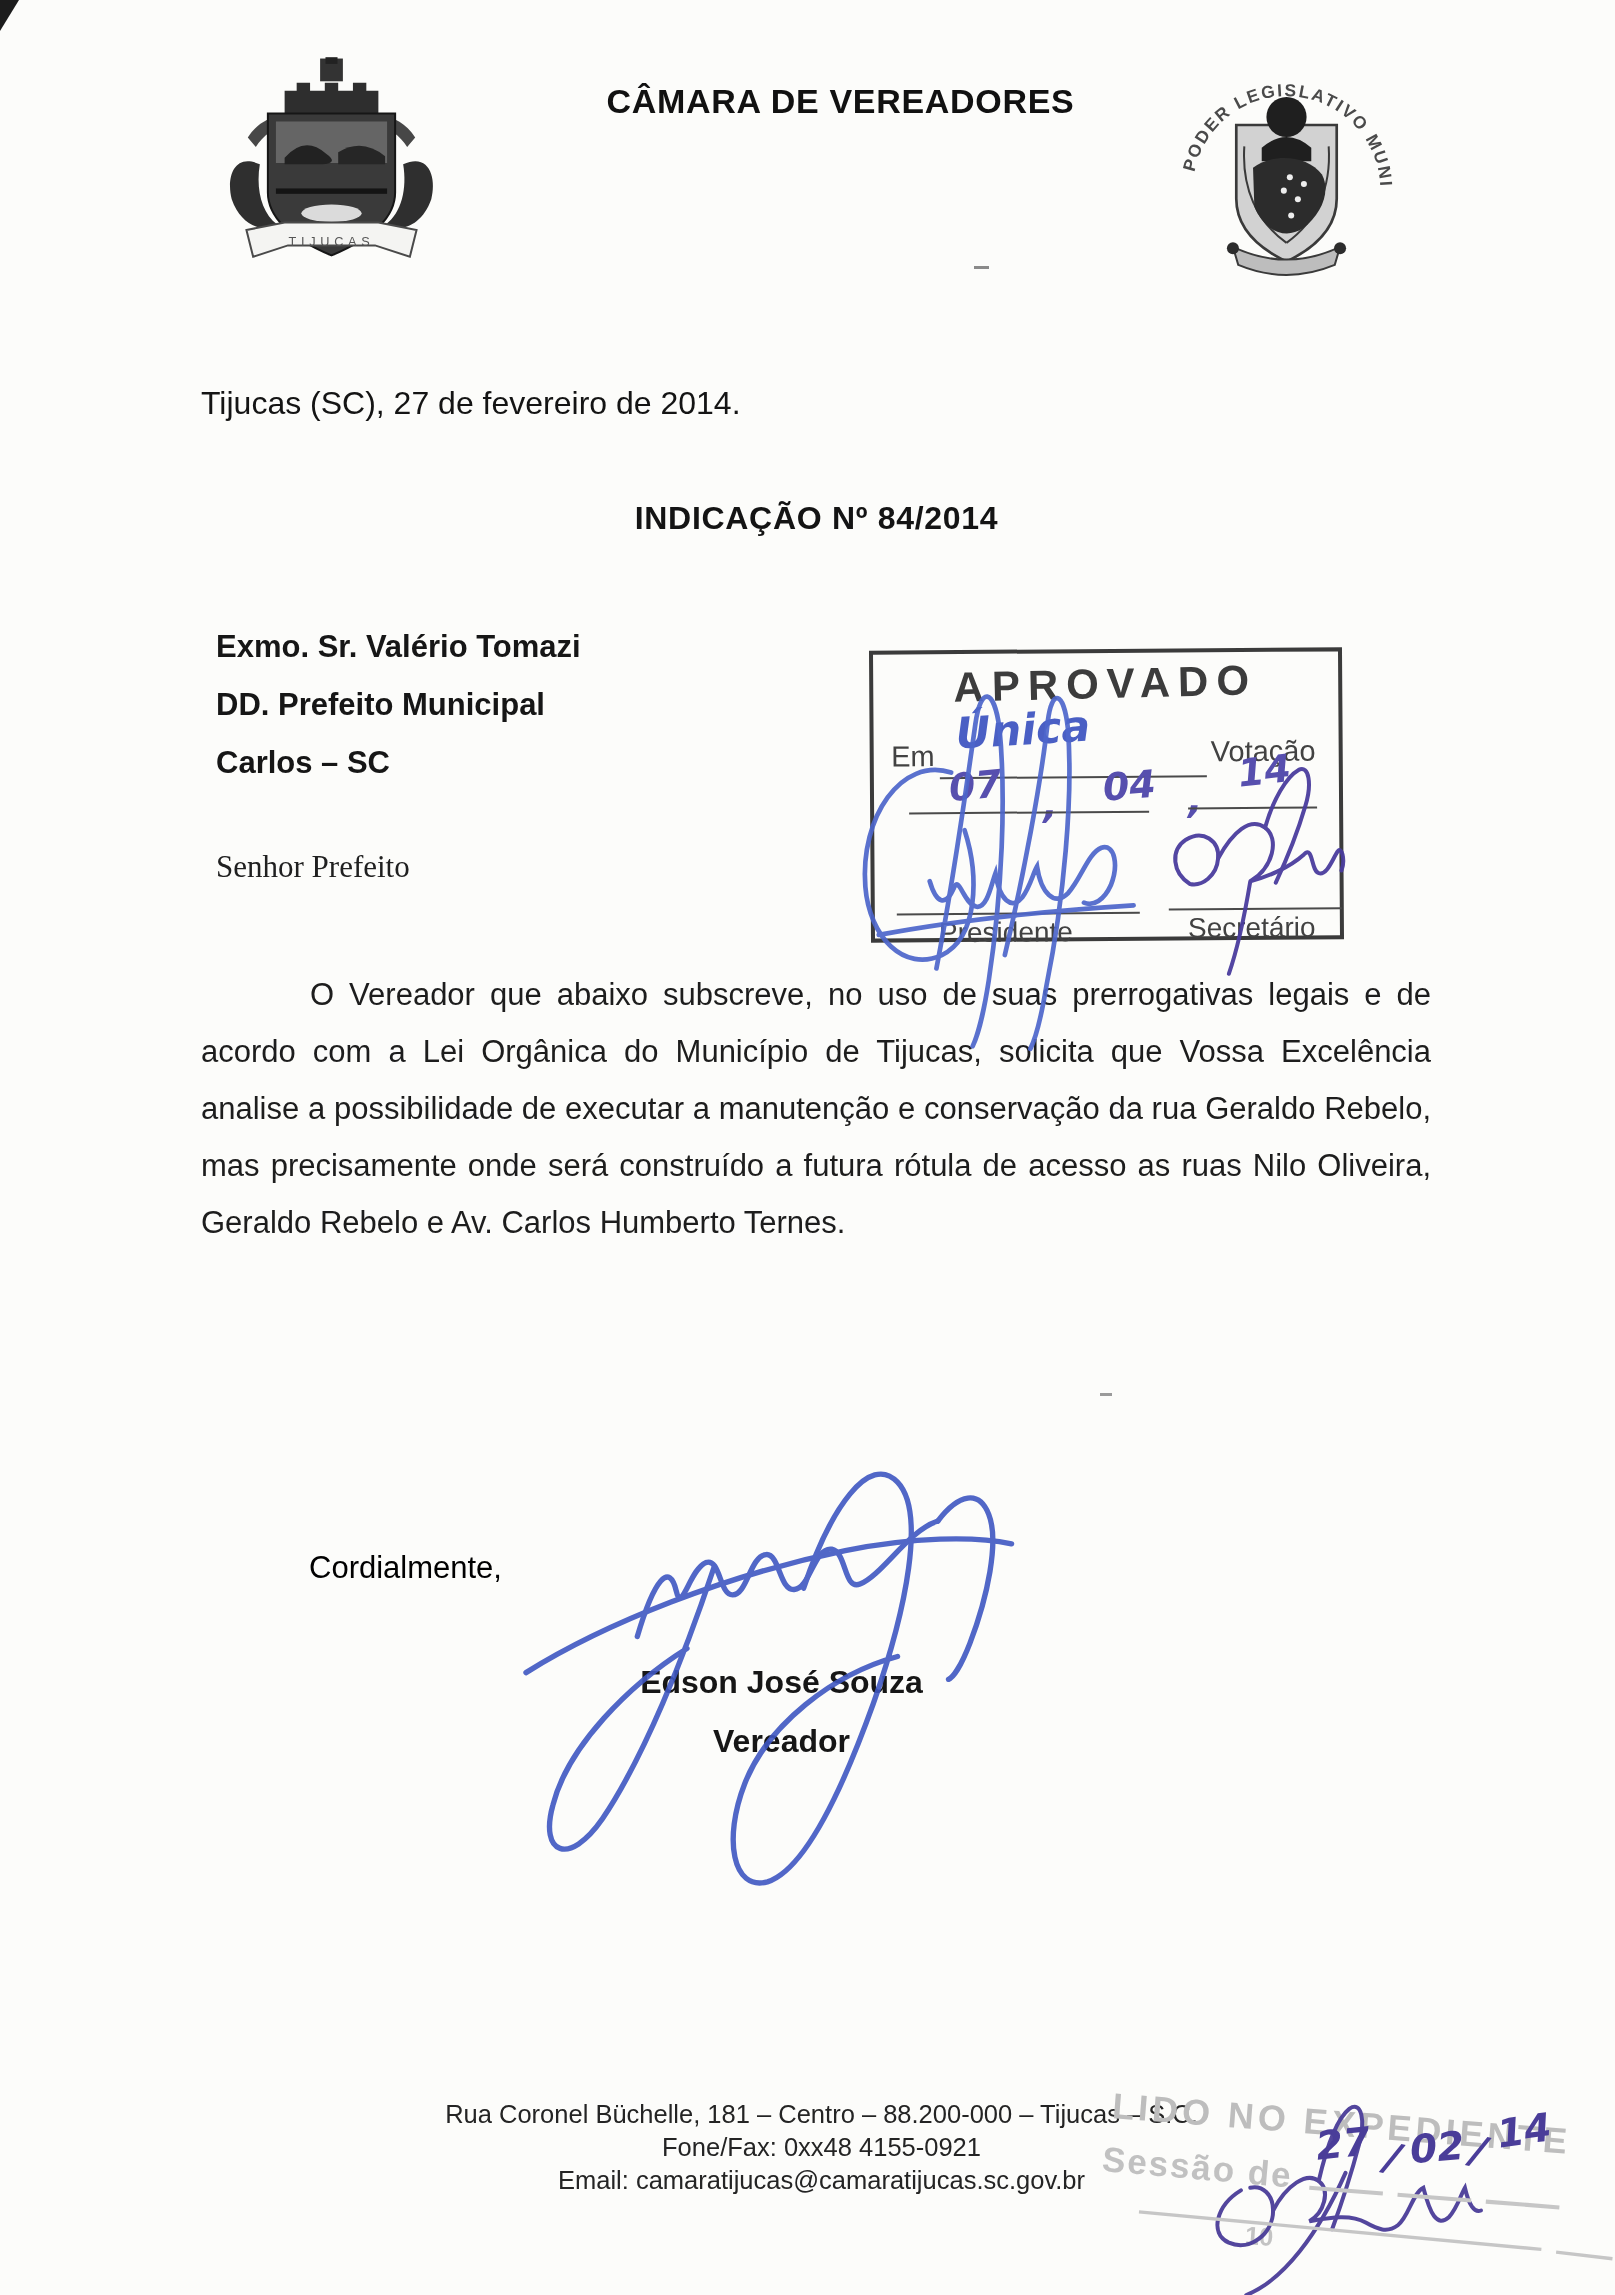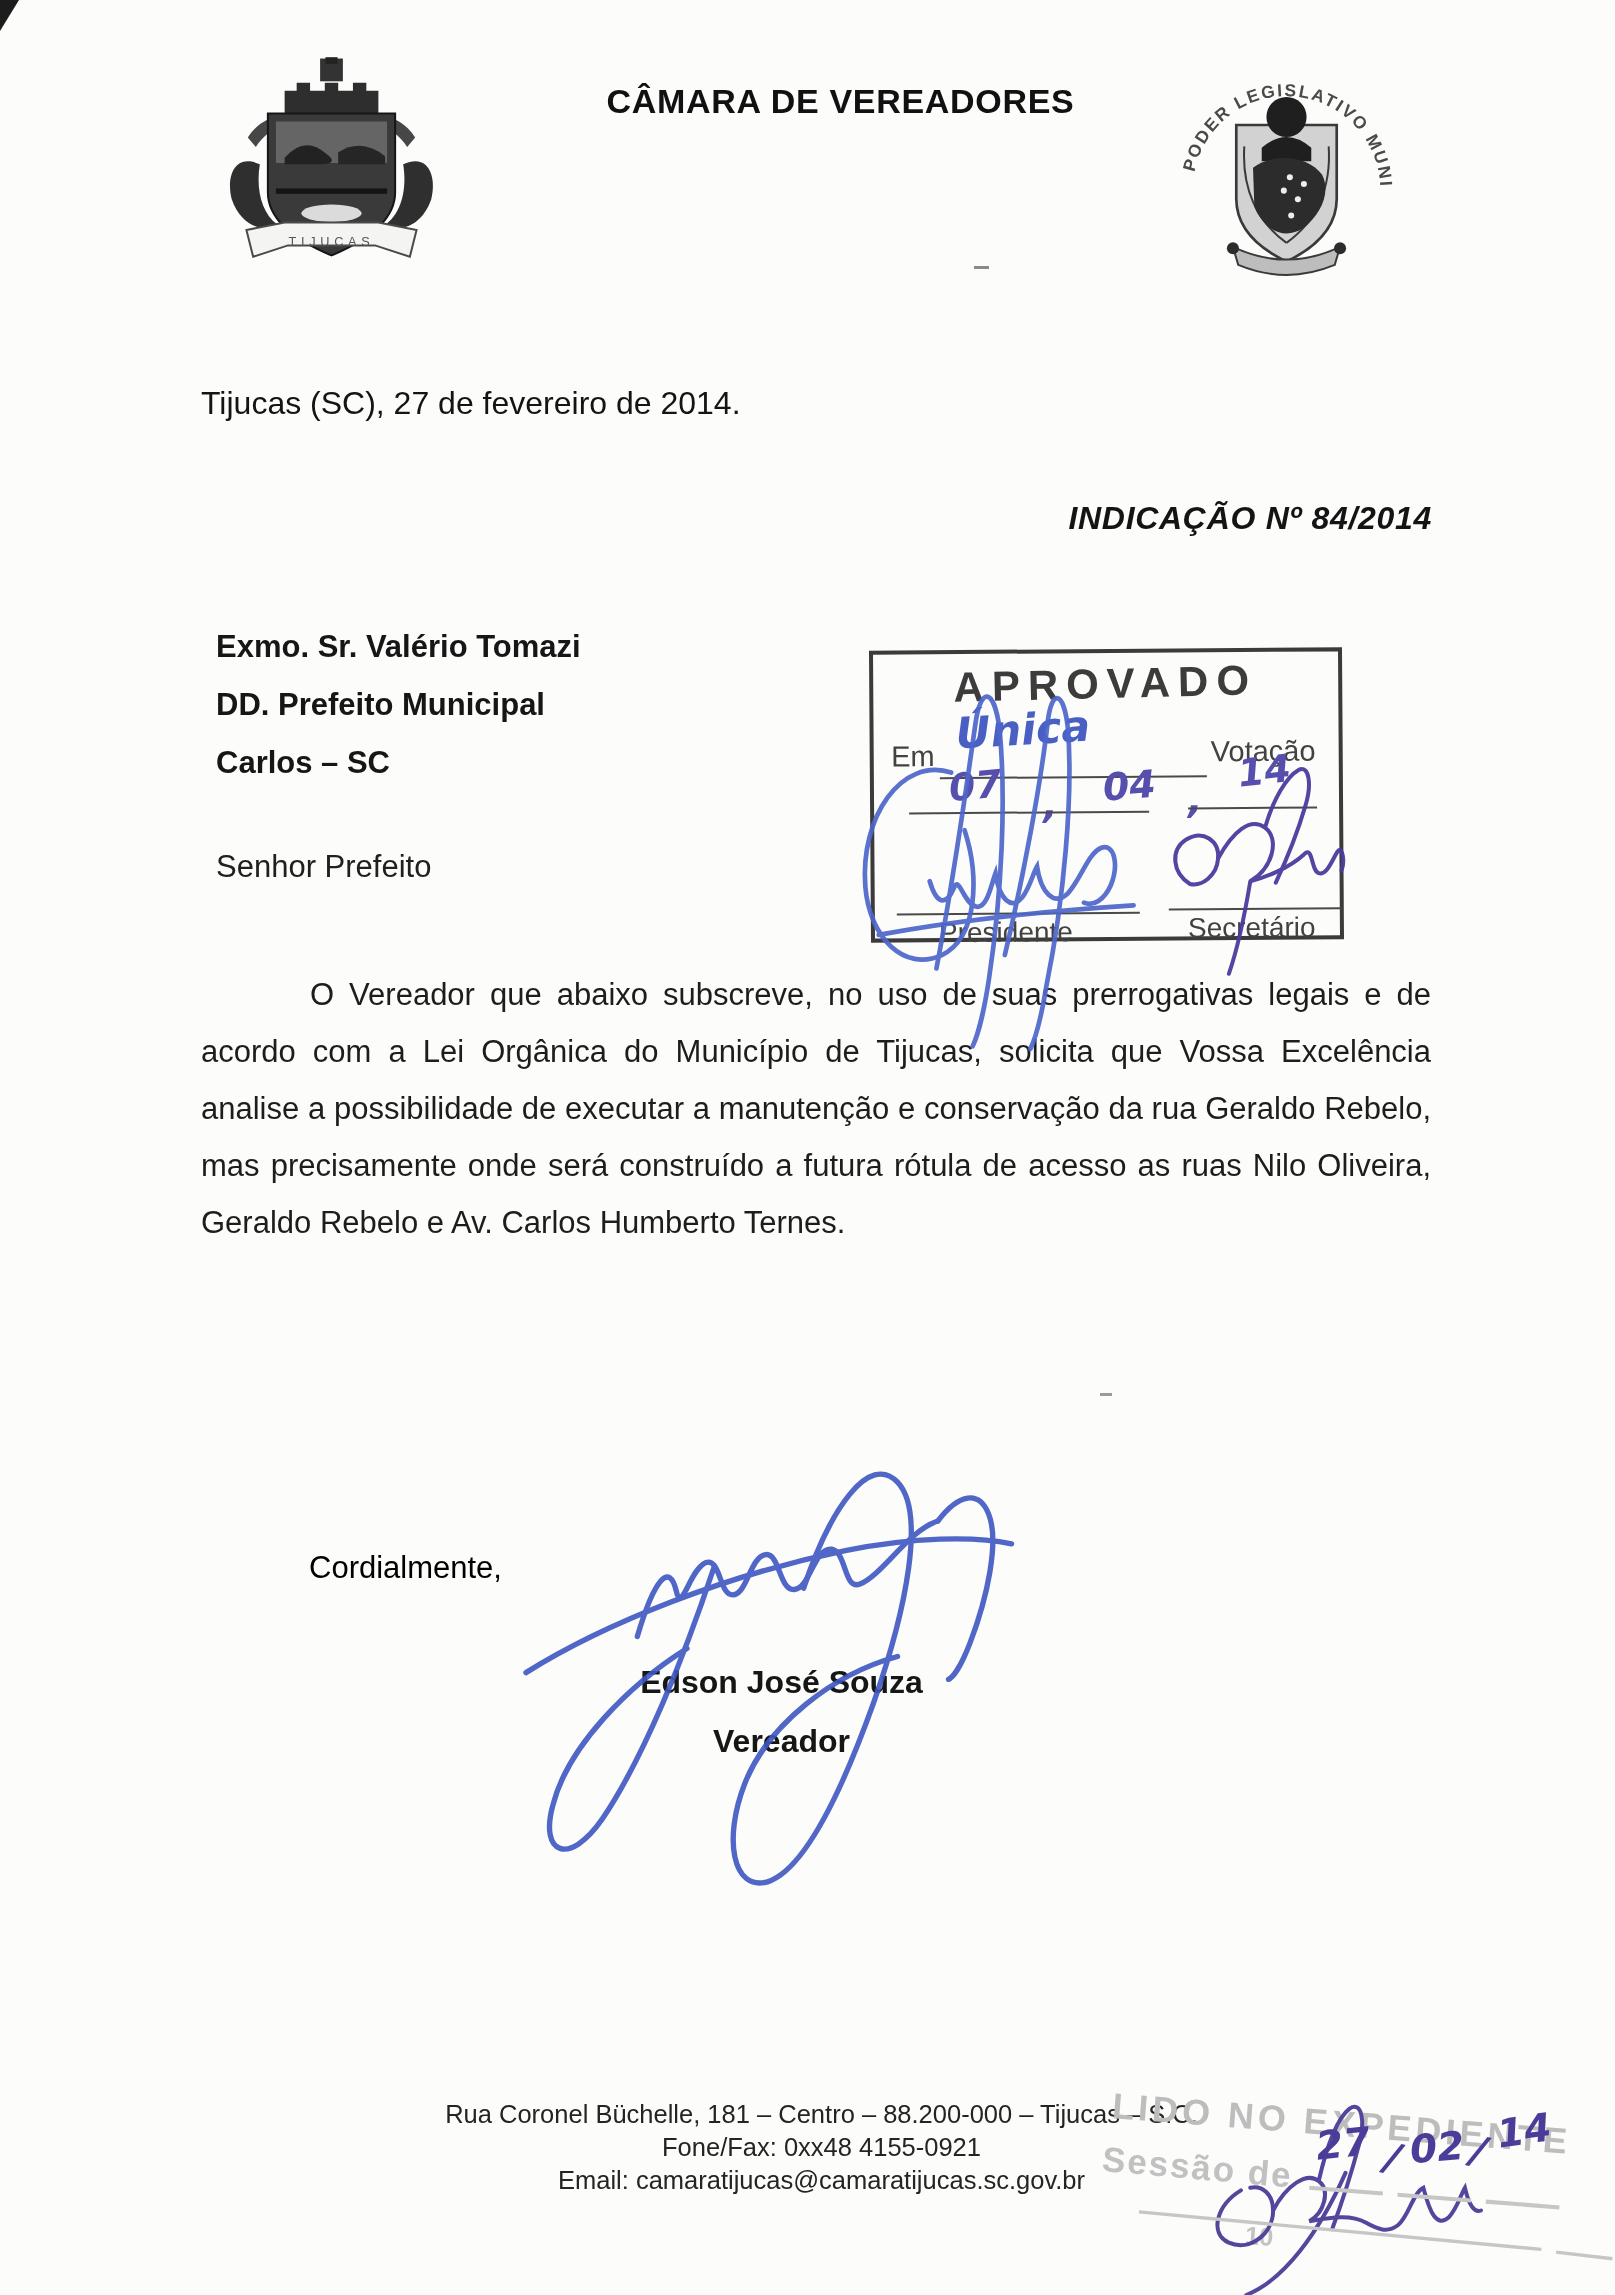--- a/index.html
+++ b/index.html
@@ -11,25 +11,25 @@
     color:#1b1b1b;
     overflow:hidden;
   }
   .abs{position:absolute;}
   
   .org-block{left:510px;top:79px;width:661px;text-align:center;
     font-weight:bold;font-size:34px;line-height:44px;letter-spacing:0.7px;color:#111;}
   
   .dateline{left:201px;top:385px;width:1231px;text-align:left;
     font-weight:normal;font-size:32px;color:#141414;}
-  .doc-title{left:201px;top:500px;width:1231px;text-align:right;
-    font-weight:bold;font-size:32px;letter-spacing:0.7px;color:#141414;font-style:italic;}
+  .doc-title{left:201px;top:500px;width:1231px;text-align:center;
+    font-weight:bold;font-size:32px;letter-spacing:0.7px;color:#141414;}
   
   .addressee{left:216px;top:618px;font-weight:bold;font-size:31px;line-height:58px;color:#161616;}
-  .salutation{left:216px;top:849px;font-size:31px;color:#202020;}
+  .salutation{left:216px;top:849px;font-size:31px;color:#202020;font-family:Liberation Serif, serif;}
   
   .stamp-box{left:870px;top:649px;width:473px;height:292px;
     border:4px solid #3b3b3b;box-sizing:border-box;transform:rotate(-0.4deg);
     color:#3d3d3d;}
   .stamp-title{left:39px;top:6.7px;width:386px;text-align:center;
     font-weight:bold;font-size:42px;letter-spacing:8px;color:#3c3c3c;transform:rotate(-1deg);}
   .stamp-label{font-size:29px;color:#424242;}
   .stamp-line{border-bottom:2.7px solid #4a4a4a;}
   .hw{font-family:"DejaVu Sans",sans-serif;font-style:italic;font-weight:600;}
   .hw-blue{color:#4a5fc4;}

